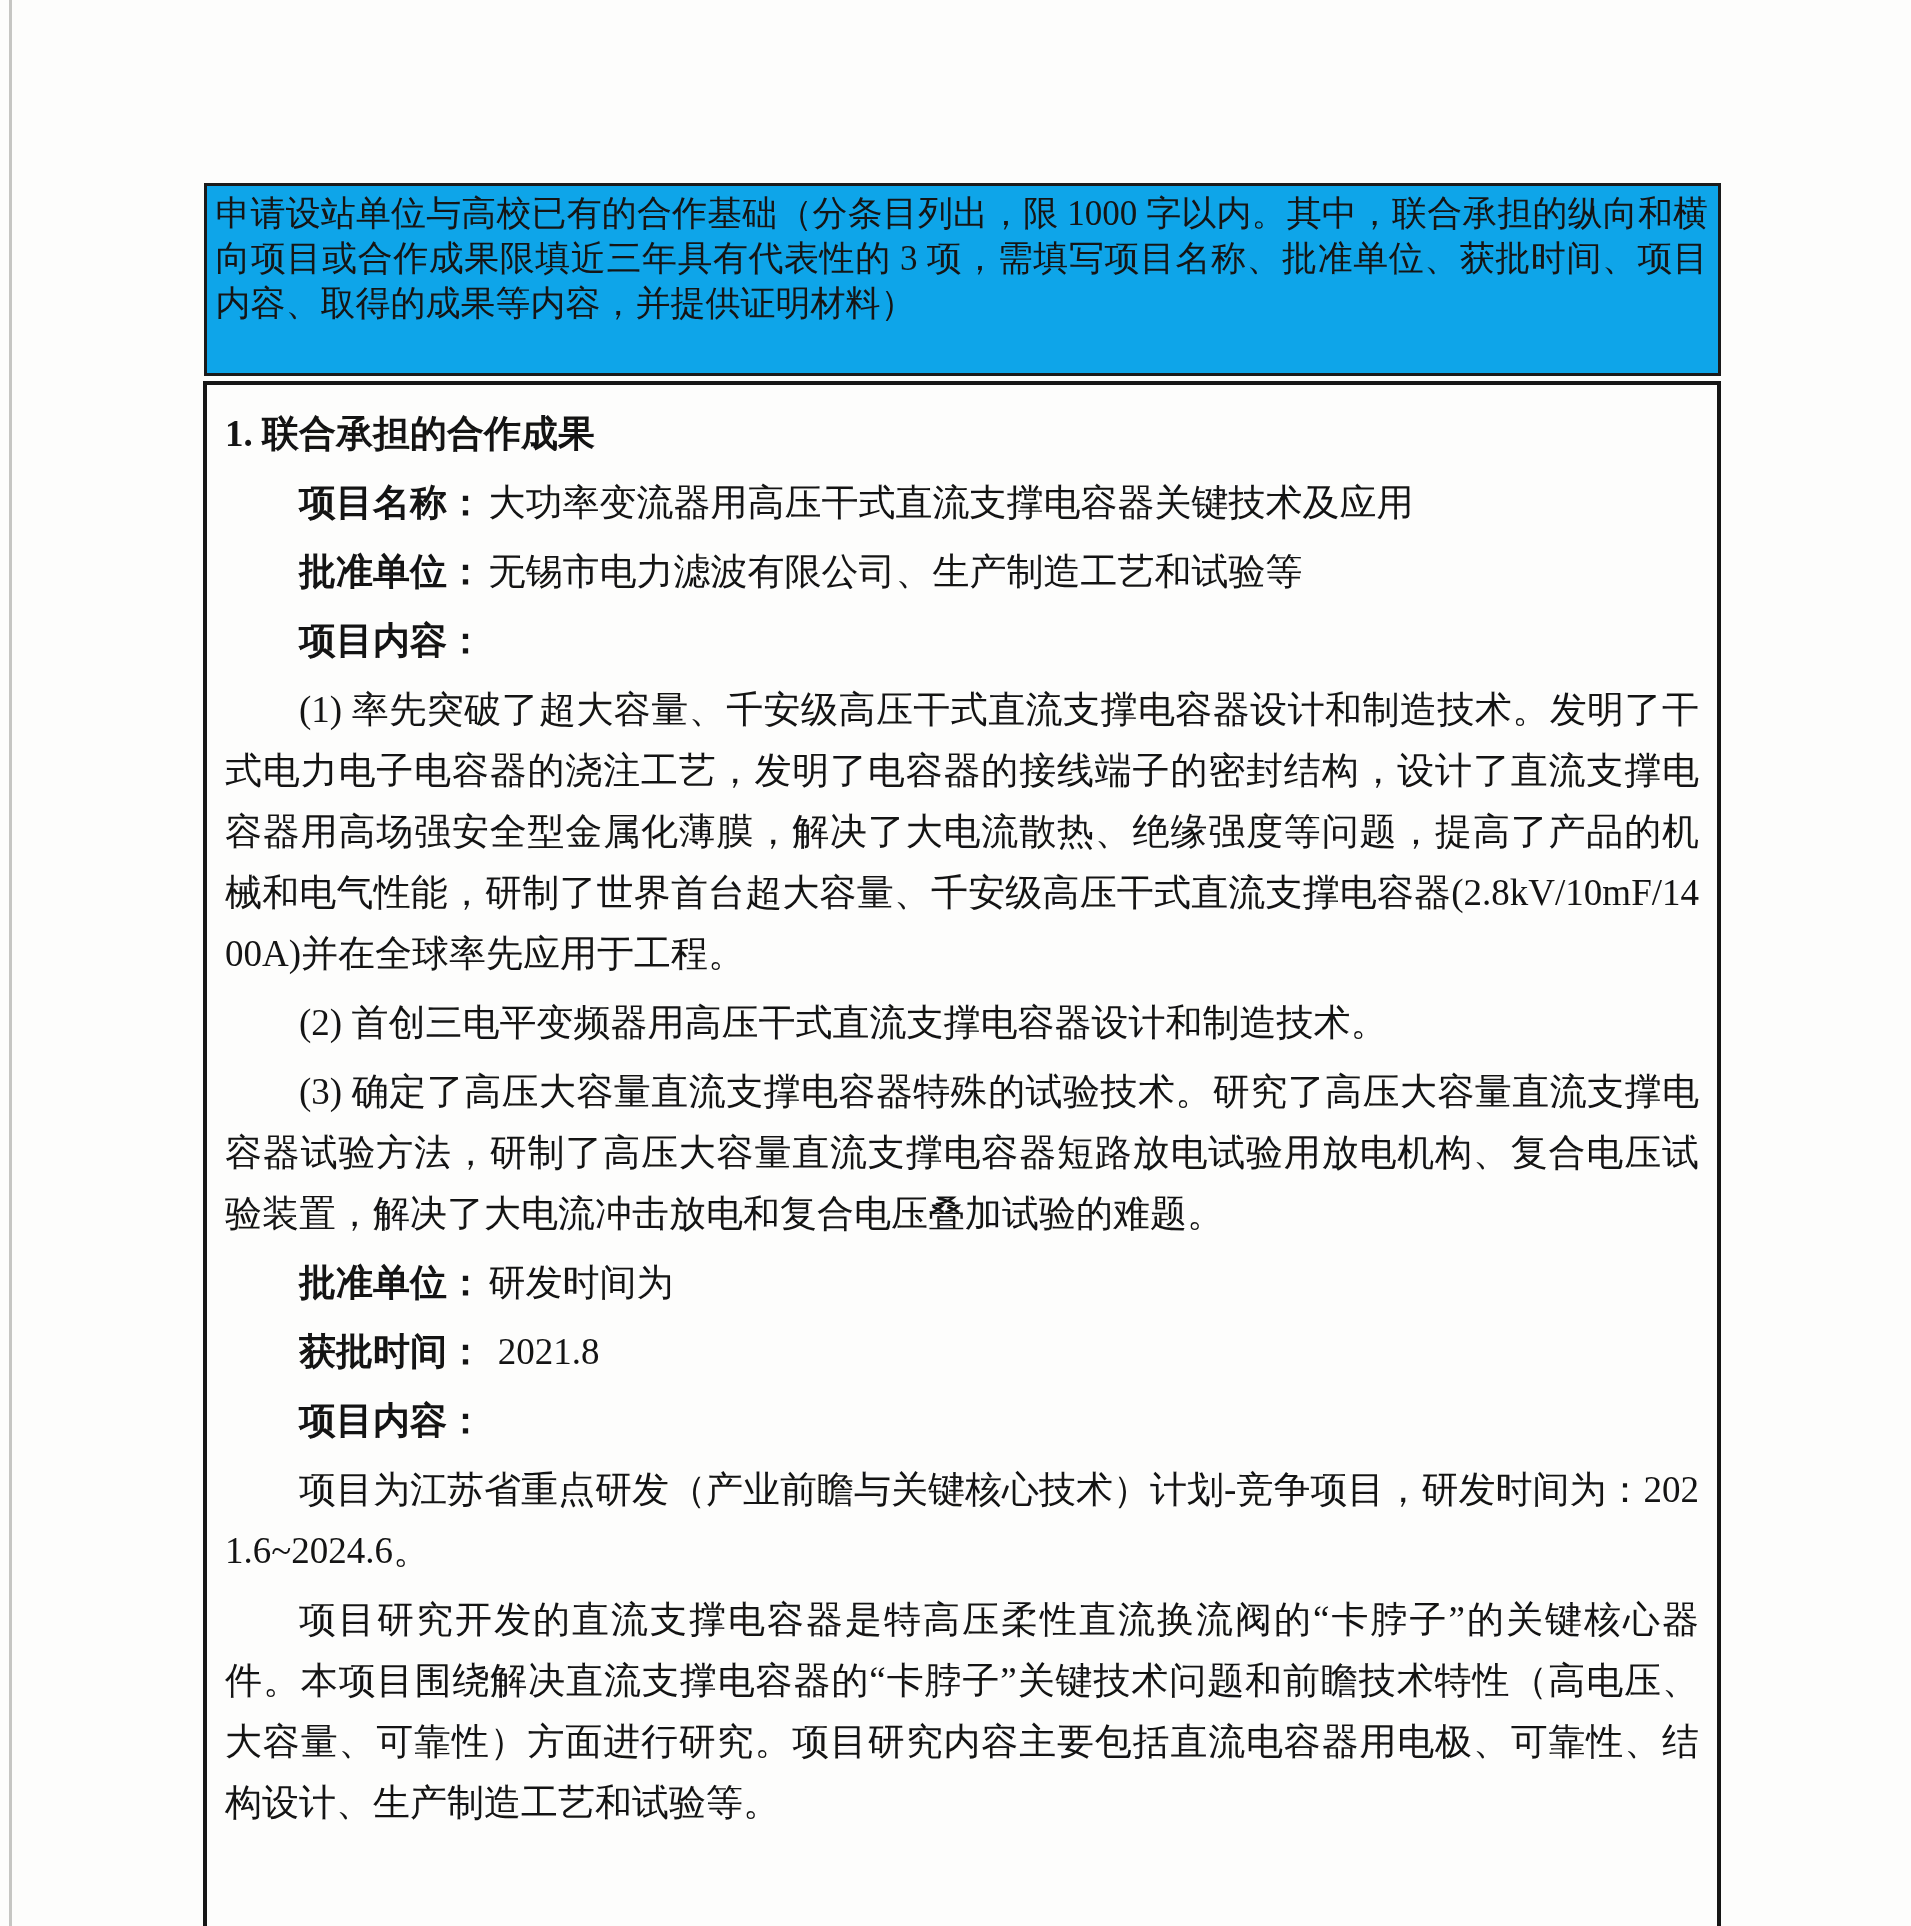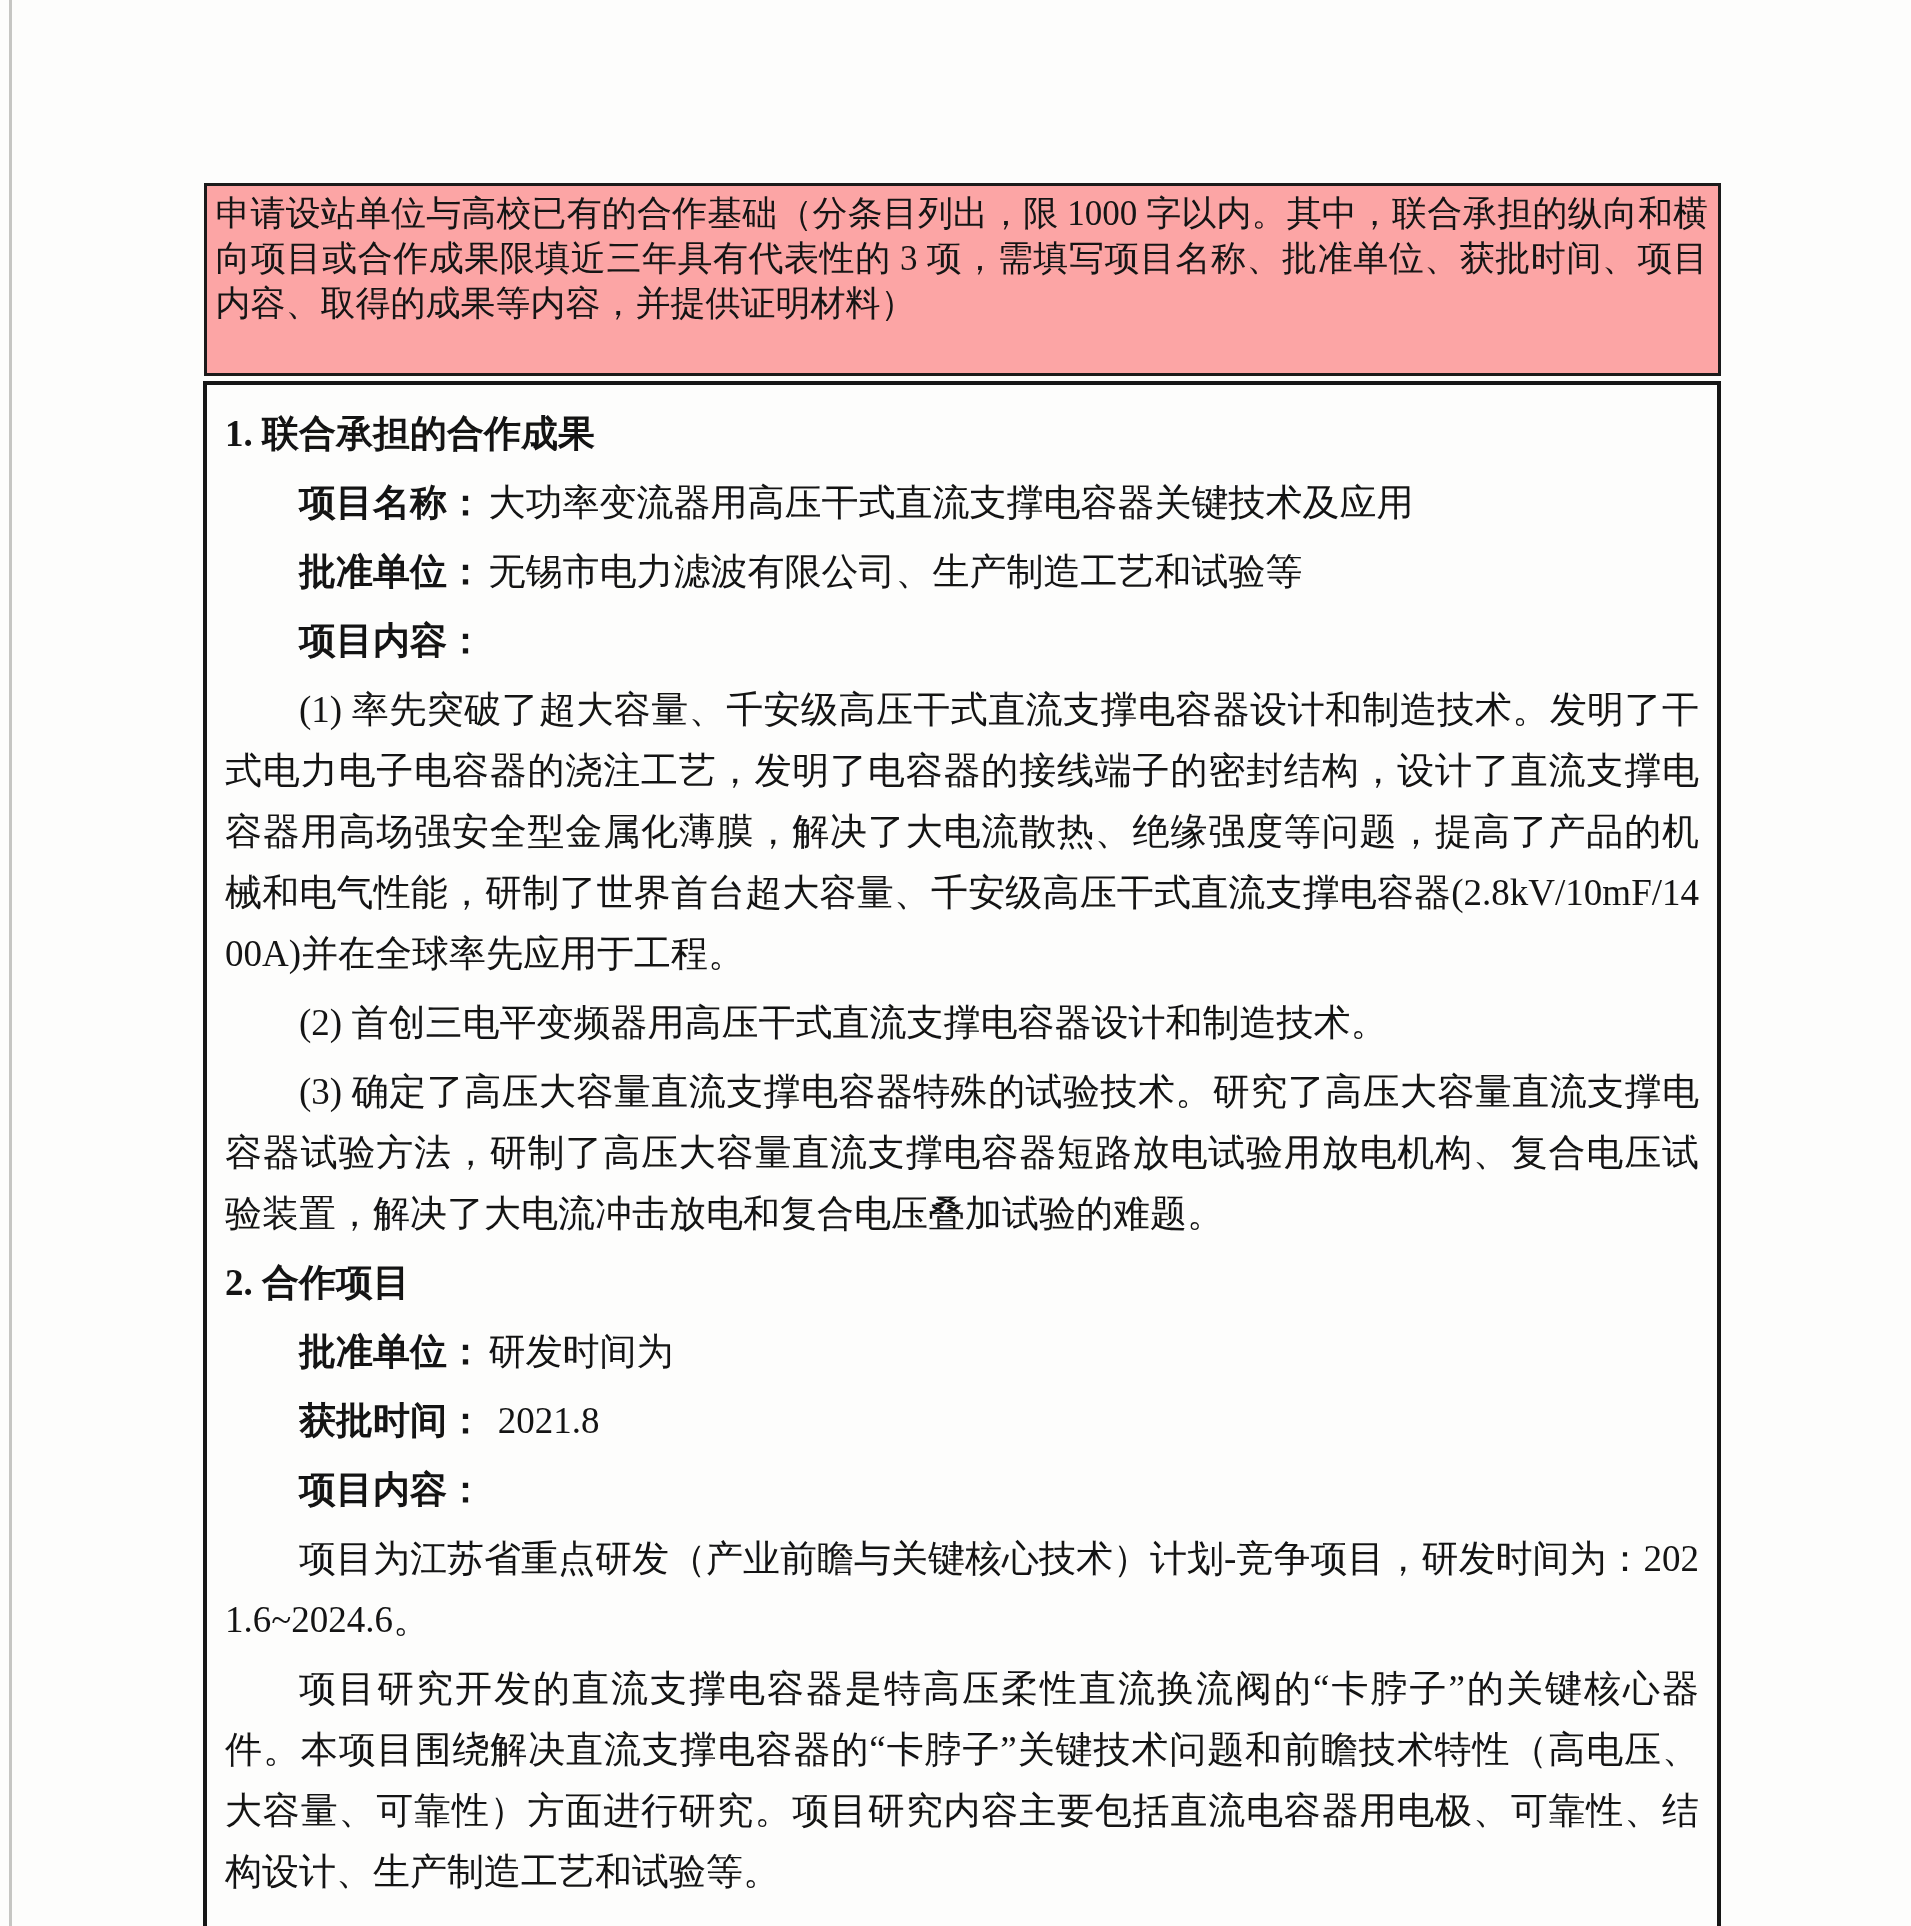--- a/index.html
+++ b/index.html
@@ -20,21 +20,21 @@
     background: #c6c6c3;
   }
   
   .instruction-box {
     position: absolute;
     left: 204px; top: 183px;
     width: 1517px; height: 193px;
     border: 3.5px solid #1b1b1b;
     box-sizing: border-box;
     padding: 5.4px 10px 3.1px 8.5px;
-    background: #fca5a5;
+    background: #0ea5e9;
   }
   .instruction-text {
     margin: 0;
     font-size: 35px;
     line-height: 45px;
     text-align: justify;
     text-justify: inter-ideograph;
     word-break: break-all;
     color: #151515;
   }
@@ -80,21 +80,20 @@
 
   <section class="main-box">
     <div id="paragraphs">
         <p class="para heading"><b class="label">1. 联合承担的合作成果</b></p>
         <p class="para field"><b class="label">项目名称：</b><span>大功率变流器用高压干式直流支撑电容器关键技术及应用</span></p>
         <p class="para field"><b class="label">批准单位：</b><span>无锡市电力滤波有限公司、生产制造工艺和试验等</span></p>
         <p class="para field"><b class="label">项目内容：</b></p>
         <p class="para body"><span>(1) 率先突破了超大容量、千安级高压干式直流支撑电容器设计和制造技术。发明了干式电力电子电容器的浇注工艺，发明了电容器的接线端子的密封结构，设计了直流支撑电容器用高场强安全型金属化薄膜，解决了大电流散热、绝缘强度等问题，提高了产品的机械和电气性能，研制了世界首台超大容量、千安级高压干式直流支撑电容器(2.8kV/10mF/1400A)并在全球率先应用于工程。</span></p>
         <p class="para body"><span>(2) 首创三电平变频器用高压干式直流支撑电容器设计和制造技术。</span></p>
         <p class="para body"><span>(3) 确定了高压大容量直流支撑电容器特殊的试验技术。研究了高压大容量直流支撑电容器试验方法，研制了高压大容量直流支撑电容器短路放电试验用放电机构、复合电压试验装置，解决了大电流冲击放电和复合电压叠加试验的难题。</span></p>
-        <p class="para heading"><b class="label">2. 合作项目</b></p>
         <p class="para field"><b class="label">批准单位：</b><span>研发时间为</span></p>
         <p class="para field"><b class="label">获批时间：</b><span> 2021.8</span></p>
         <p class="para field"><b class="label">项目内容：</b></p>
         <p class="para body"><span>项目为江苏省重点研发（产业前瞻与关键核心技术）计划-竞争项目，研发时间为：2021.6~2024.6。</span></p>
         <p class="para body"><span>项目研究开发的直流支撑电容器是特高压柔性直流换流阀的“卡脖子”的关键核心器件。本项目围绕解决直流支撑电容器的“卡脖子”关键技术问题和前瞻技术特性（高电压、大容量、可靠性）方面进行研究。项目研究内容主要包括直流电容器用电极、可靠性、结构设计、生产制造工艺和试验等。</span></p>
       </div>
   </section>
 
 </div>
 

